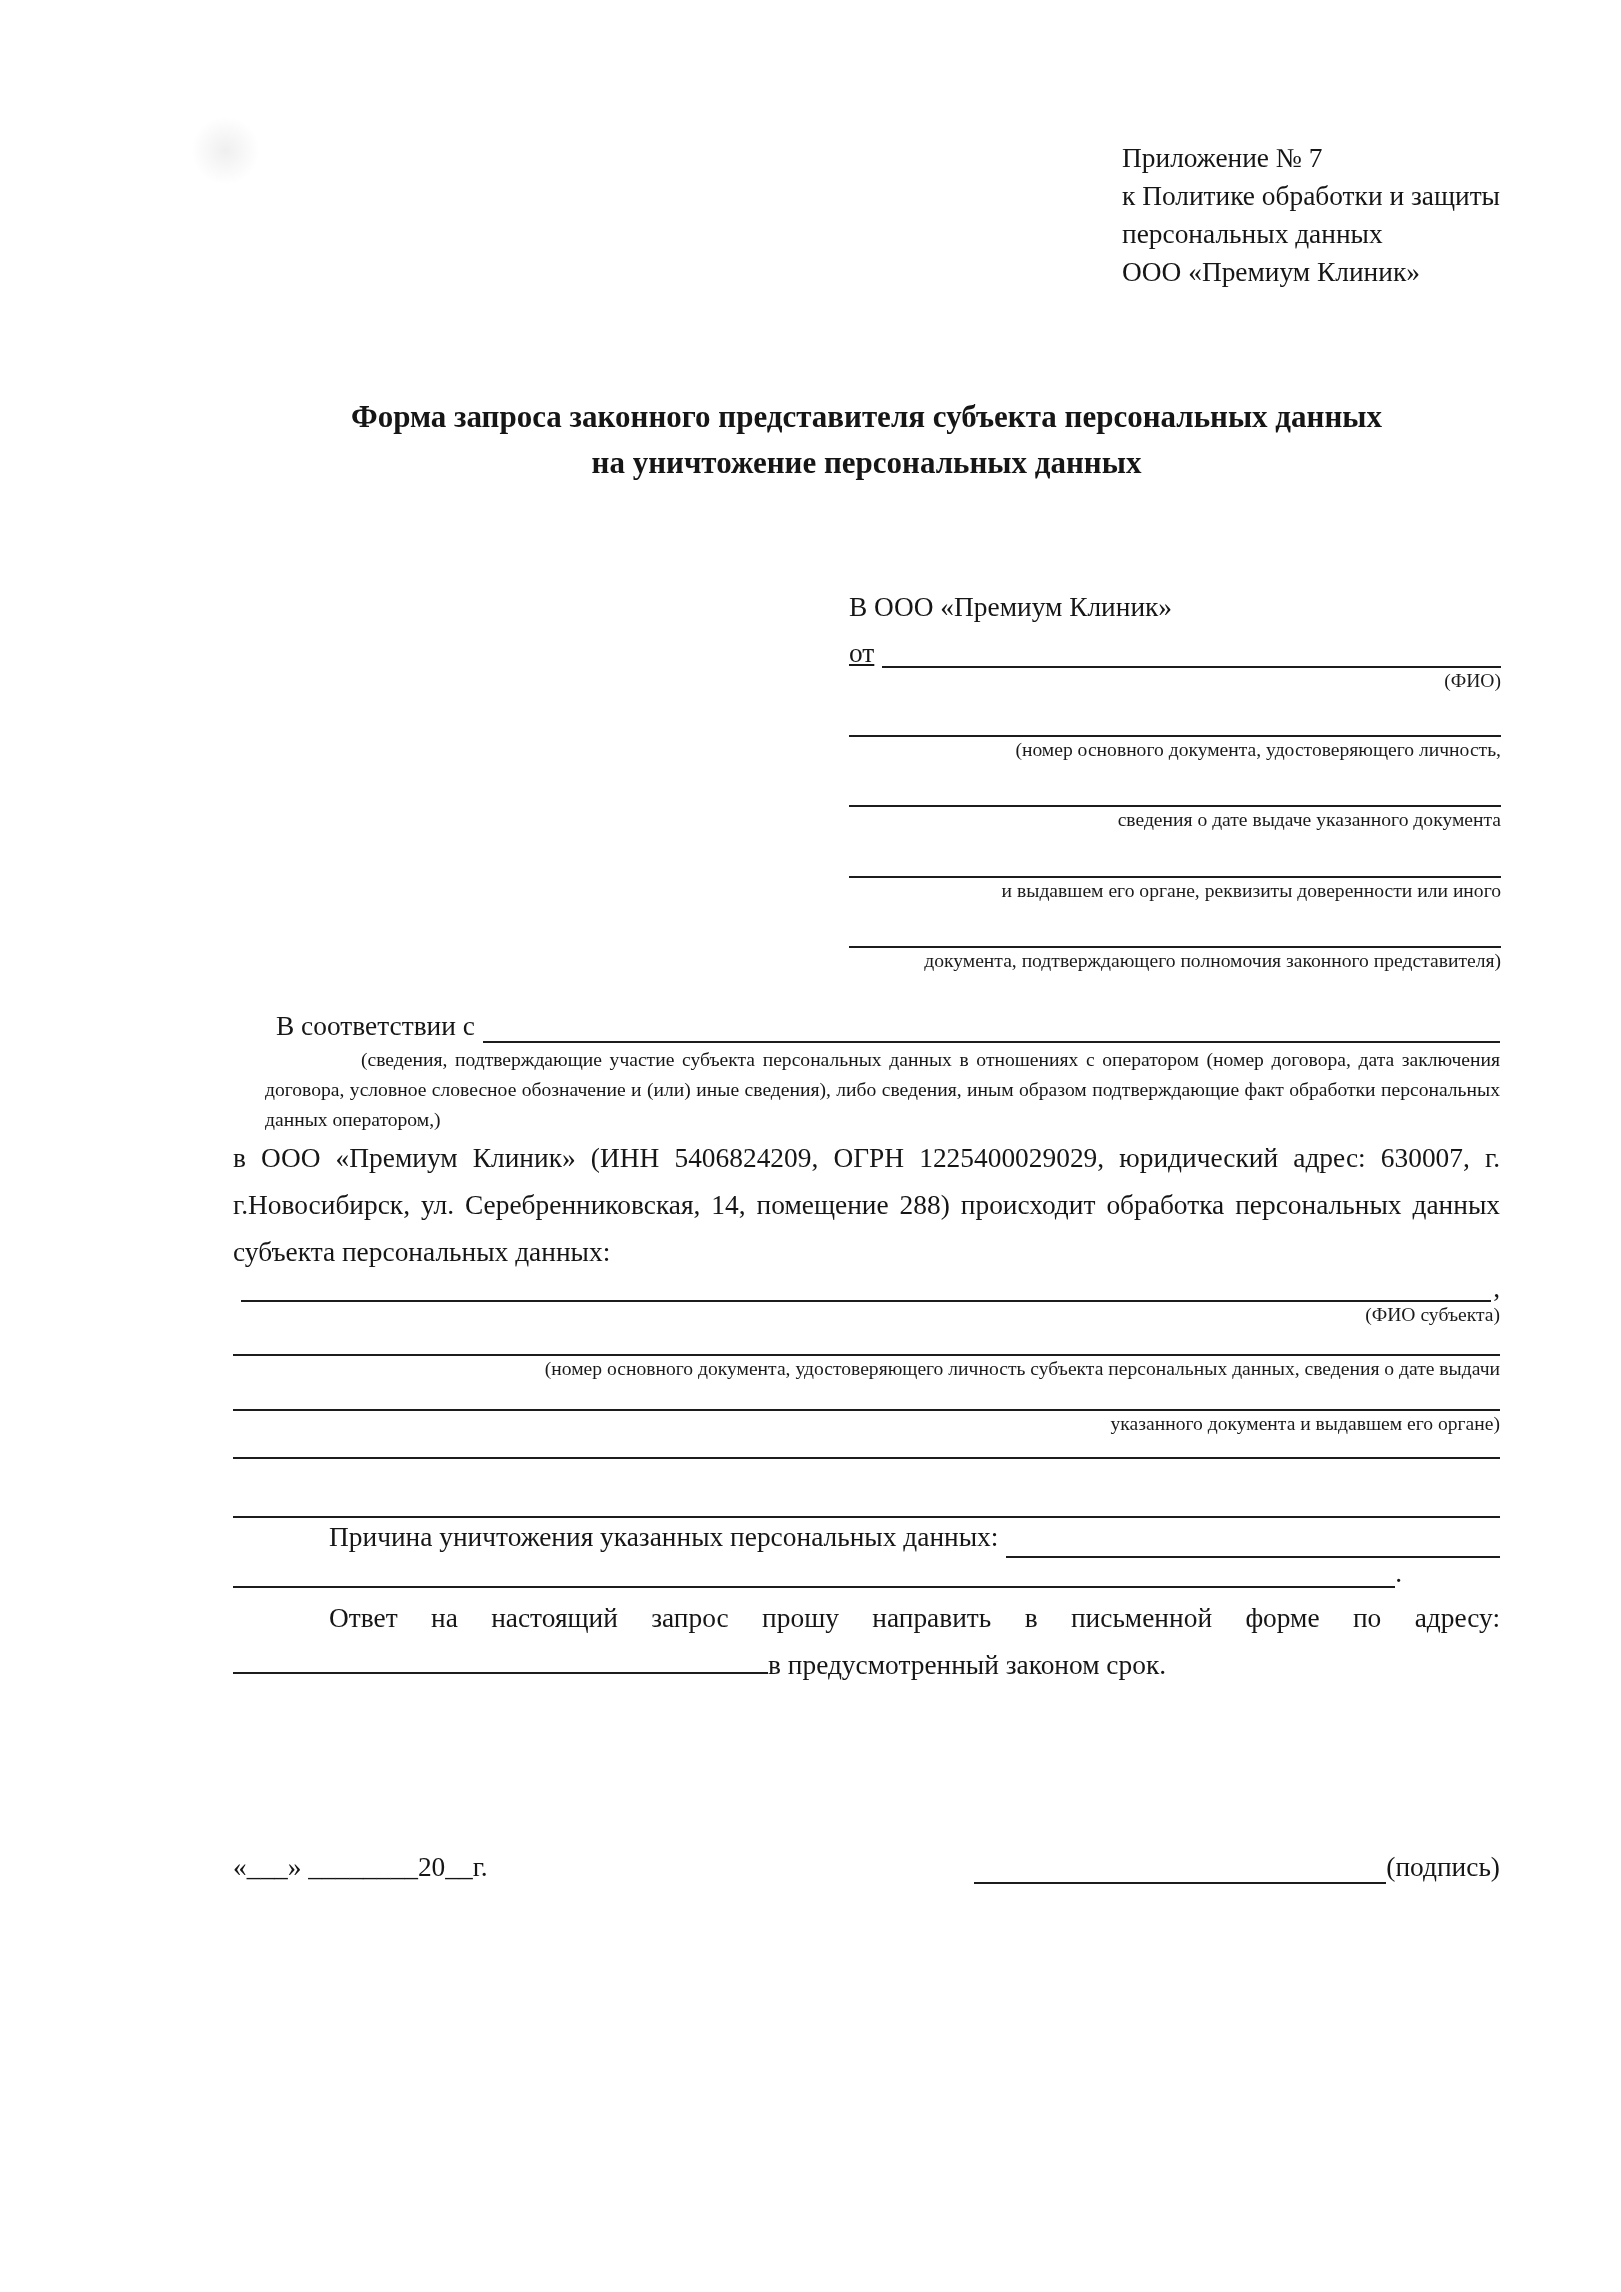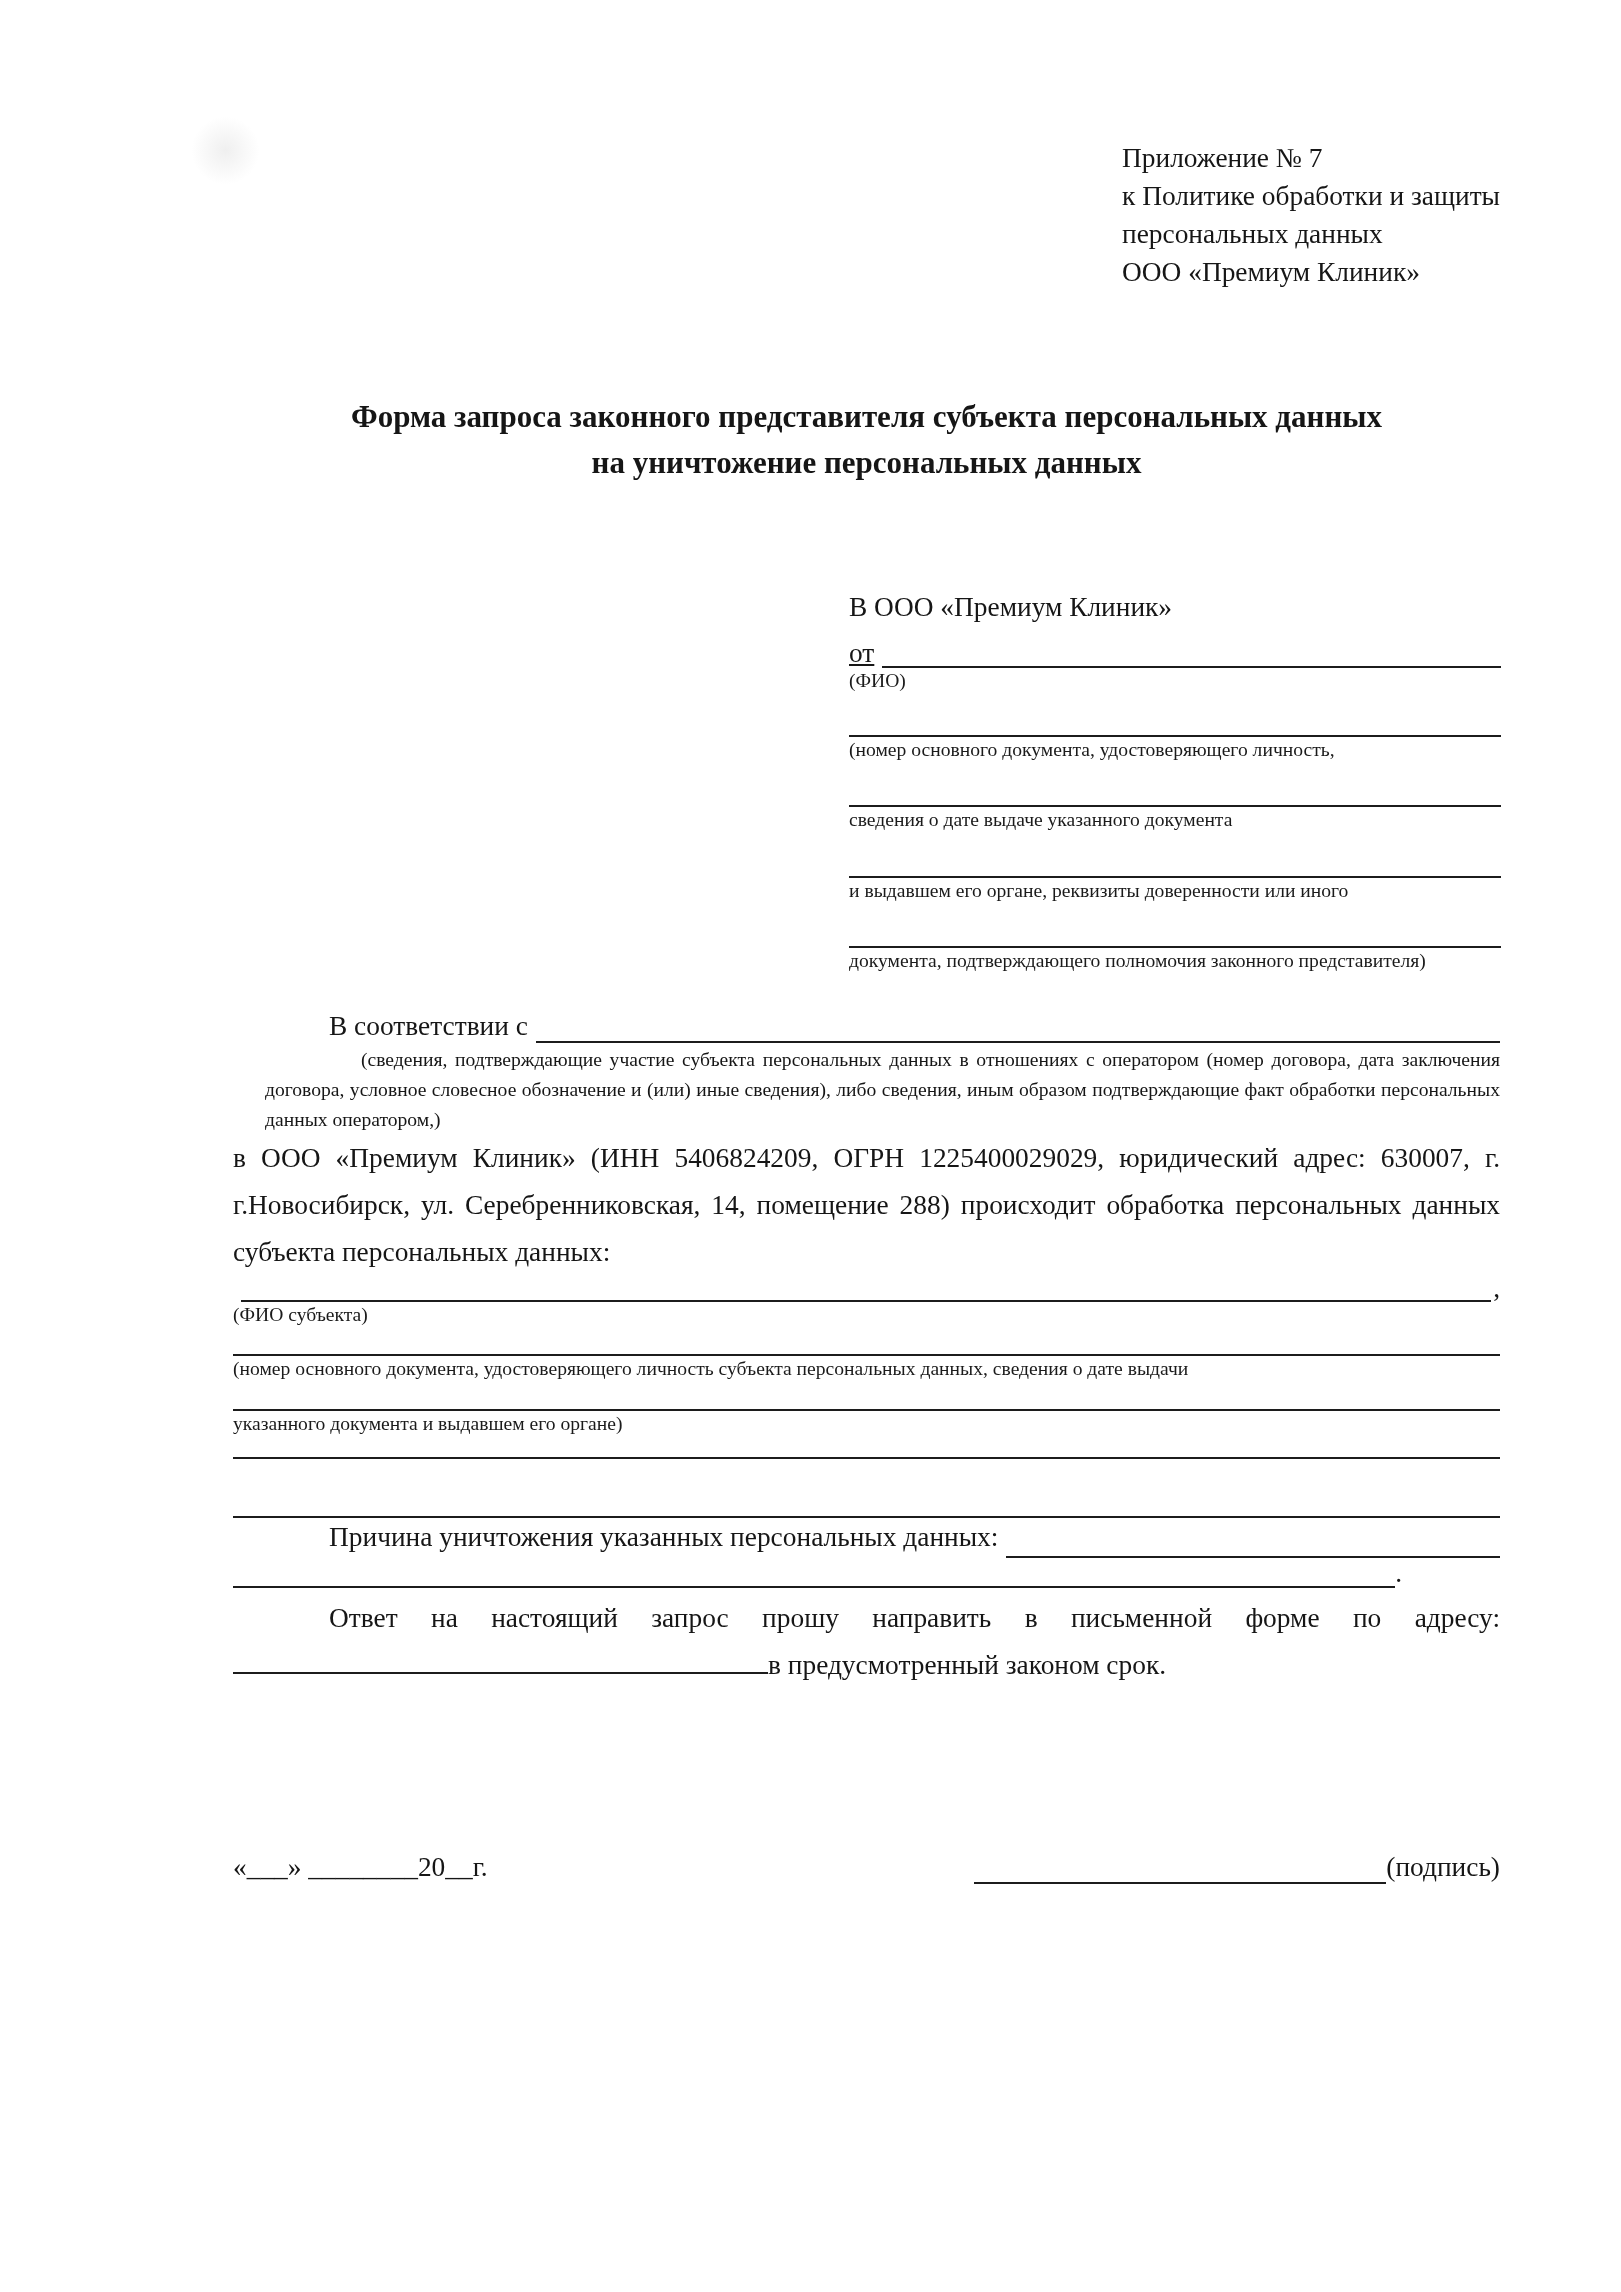--- a/index.html
+++ b/index.html
@@ -69,39 +69,39 @@
     border-bottom: 2.9px solid #1c1c1c;
     margin-left: 7.8px;
     height: 100%;
   }
   .blankline {
     border-bottom: 2.9px solid #1c1c1c;
   }
   .cap {
     font-size: 19.6px;
     line-height: 25.5px;
-    text-align: left;
+    text-align: right;
     color: #1b1b1b;
   }
   .addr-blank { height: 41px; }
   .addr-blank.tall { height: 43px; }
 
   .main {
     position: absolute;
     left: 233px;
     top: 1000px;
     width: 1267px;
     font-size: 27.4px;
   }
   .accord-row {
     display: flex;
     align-items: flex-end;
     height: 43px;
   }
-  .accord-row .lead { margin-left: 96px; line-height: 33px; white-space: nowrap; }
+  .accord-row .lead { margin-left: 43px; line-height: 33px; white-space: nowrap; }
   .note {
     margin-top: 2px;
     font-size: 19.6px;
     line-height: 30px;
     text-align: justify;
     text-indent: 96px;
     margin-left: 32px;
   }
   .para {
     line-height: 47px;

